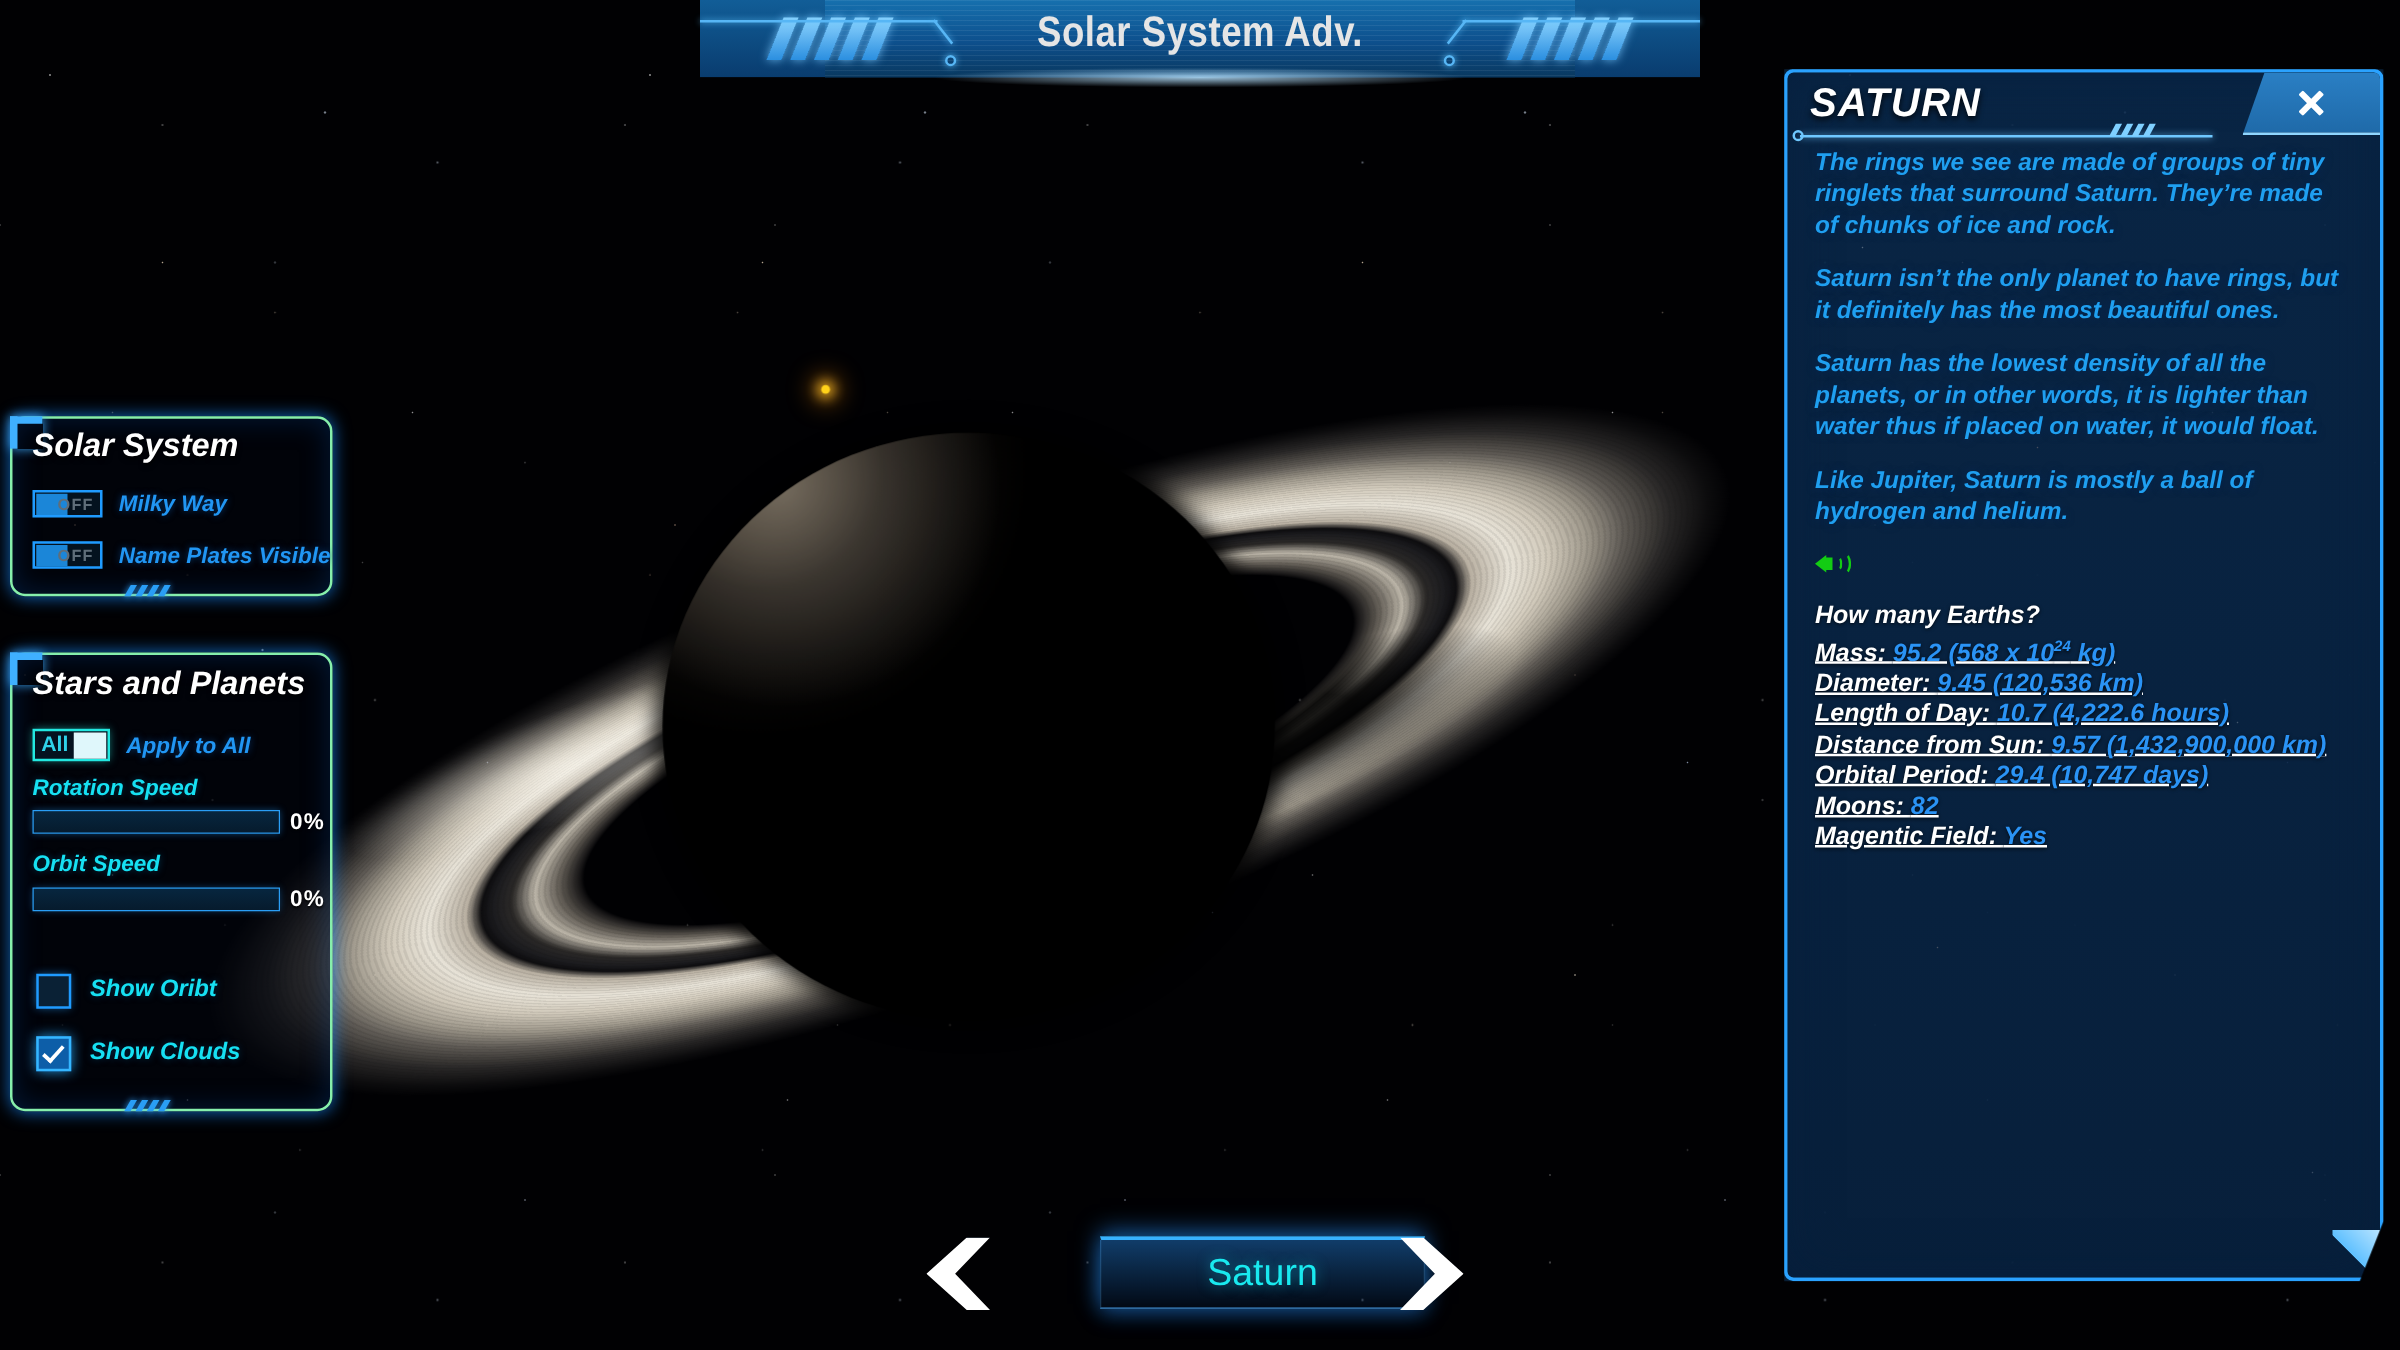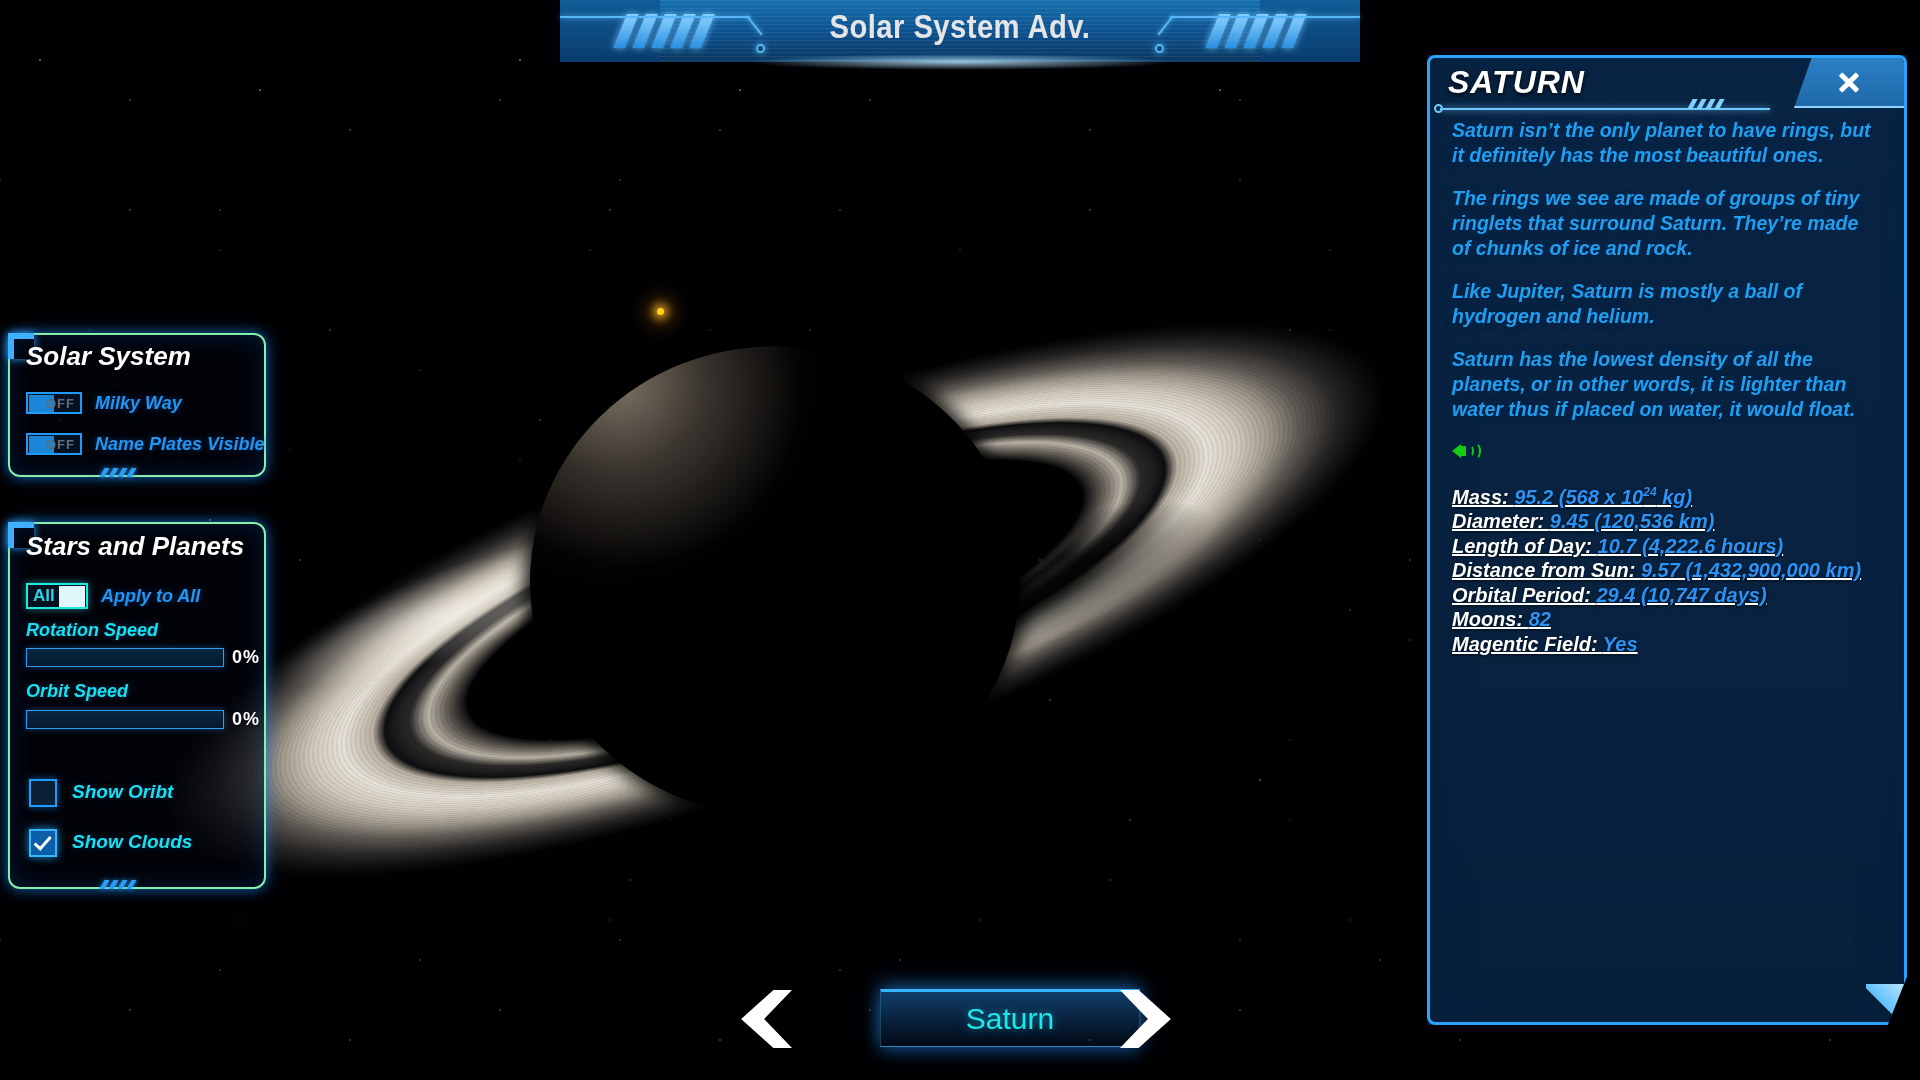--- a/index.html
+++ b/index.html
@@ -406,33 +406,34 @@
           <i></i>
           <i></i>
           <i></i>
         </div>
       <div id="close-btn">
         <div class="xg"></div>
       </div>
     </div>
 
     <div id="ip-body">
+      <div class="ip-para">The rings we see are made of groups of tiny ringlets that surround Saturn. They’re made of chunks of ice and rock.</div>
       <div class="ip-para">Saturn isn’t the only planet to have rings, but it definitely has the most beautiful ones.</div>
-      <div class="ip-para">The rings we see are made of groups of tiny ringlets that surround Saturn. They’re made of chunks of ice and rock.</div>
+      <div class="ip-para">Saturn has the lowest density of all the planets, or in other words, it is lighter than water thus if placed on water, it would float.</div>
       <div class="ip-para">Like Jupiter, Saturn is mostly a ball of hydrogen and helium.</div>
-      <div class="ip-para">Saturn has the lowest density of all the planets, or in other words, it is lighter than water thus if placed on water, it would float.</div>
 
       <div id="audio-icon">
         <div class="spk"></div>
           <div class="box"></div>
         <div class="w1"></div>
           <div class="w2"></div>
       </div>
 
       <div id="ip-stats">
+        <div class="stat-head">How many Earths?</div>
         <div id="stats-rows">
             <div class="stat-row"><span>Mass: </span><span class="v">95.2 (568 x 10</span><span class="v sup">24</span><span class="v"> kg)</span></div>
             <div class="stat-row"><span>Diameter: </span><span class="v">9.45 (120,536 km)</span></div>
             <div class="stat-row"><span>Length of Day: </span><span class="v">10.7 (4,222.6 hours)</span></div>
             <div class="stat-row"><span>Distance from Sun: </span><span class="v">9.57 (1,432,900,000 km)</span></div>
             <div class="stat-row"><span>Orbital Period: </span><span class="v">29.4 (10,747 days)</span></div>
             <div class="stat-row"><span>Moons: </span><span class="v">82</span></div>
             <div class="stat-row"><span>Magentic Field: </span><span class="v">Yes</span></div>
           </div>
       </div>

